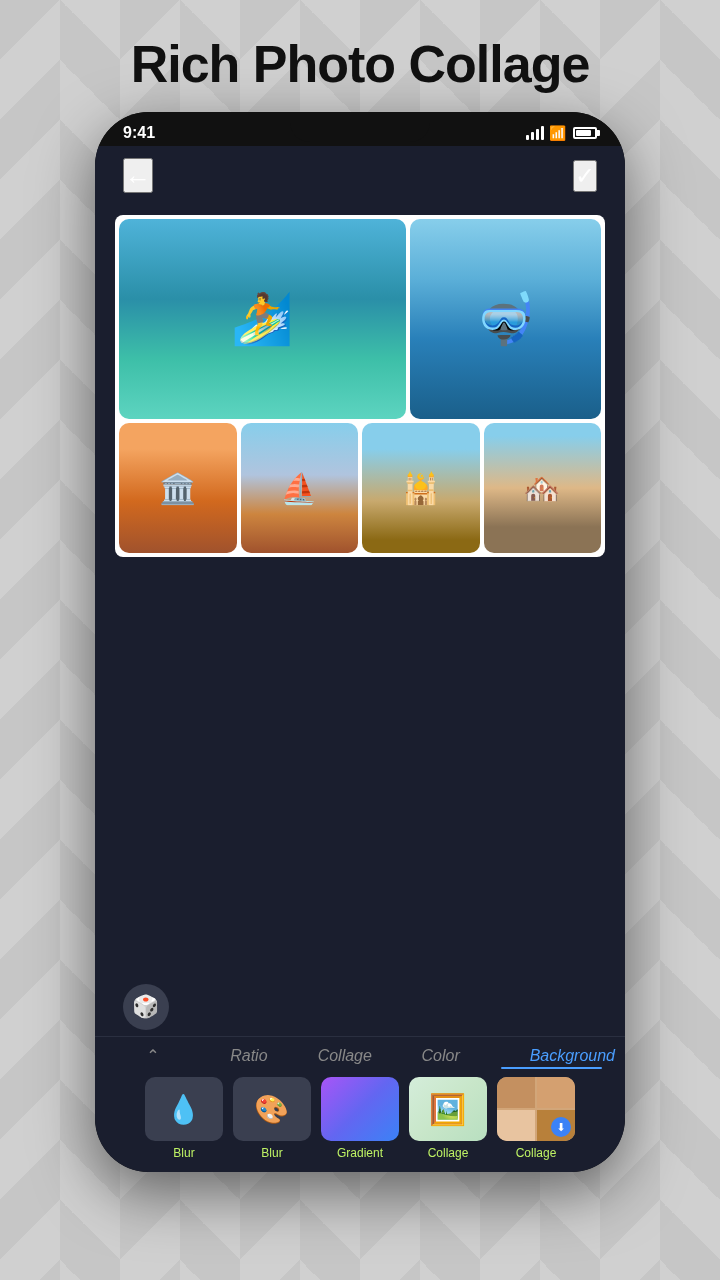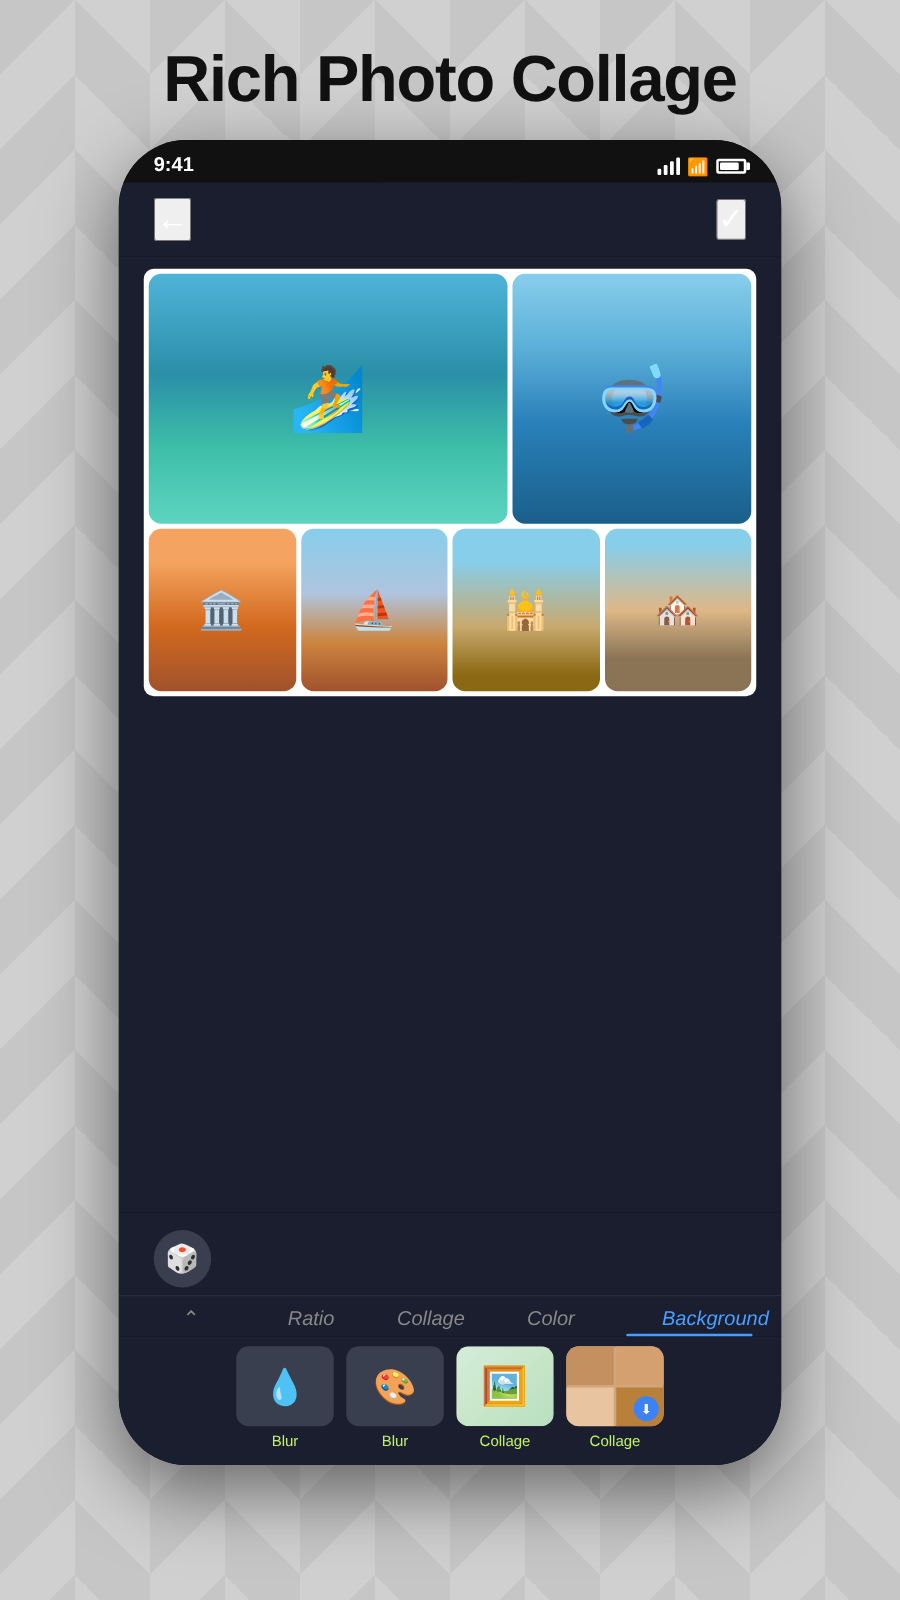--- a/index.html
+++ b/index.html
@@ -538,20 +538,24 @@
       <span class="bg-option-label">Blur</span>
     </div>
 
     <div class="bg-option">
       <div class="bg-option-icon bg-color">
         <span class="bg-color-icon">🎨</span>
       </div>
       <span class="bg-option-label">Blur</span>
     </div>
 
+    <div class="bg-option">
+      <div class="bg-option-icon bg-gradient"></div>
+      <span class="bg-option-label">Gradient</span>
+    </div>
 
     <div class="bg-option">
       <div class="bg-option-icon bg-painting">
         <div class="painting-img-sim">🖼️</div>
       </div>
       <span class="bg-option-label">Collage</span>
     </div>
 
     <div class="bg-option">
       <div class="bg-option-icon bg-texture">

